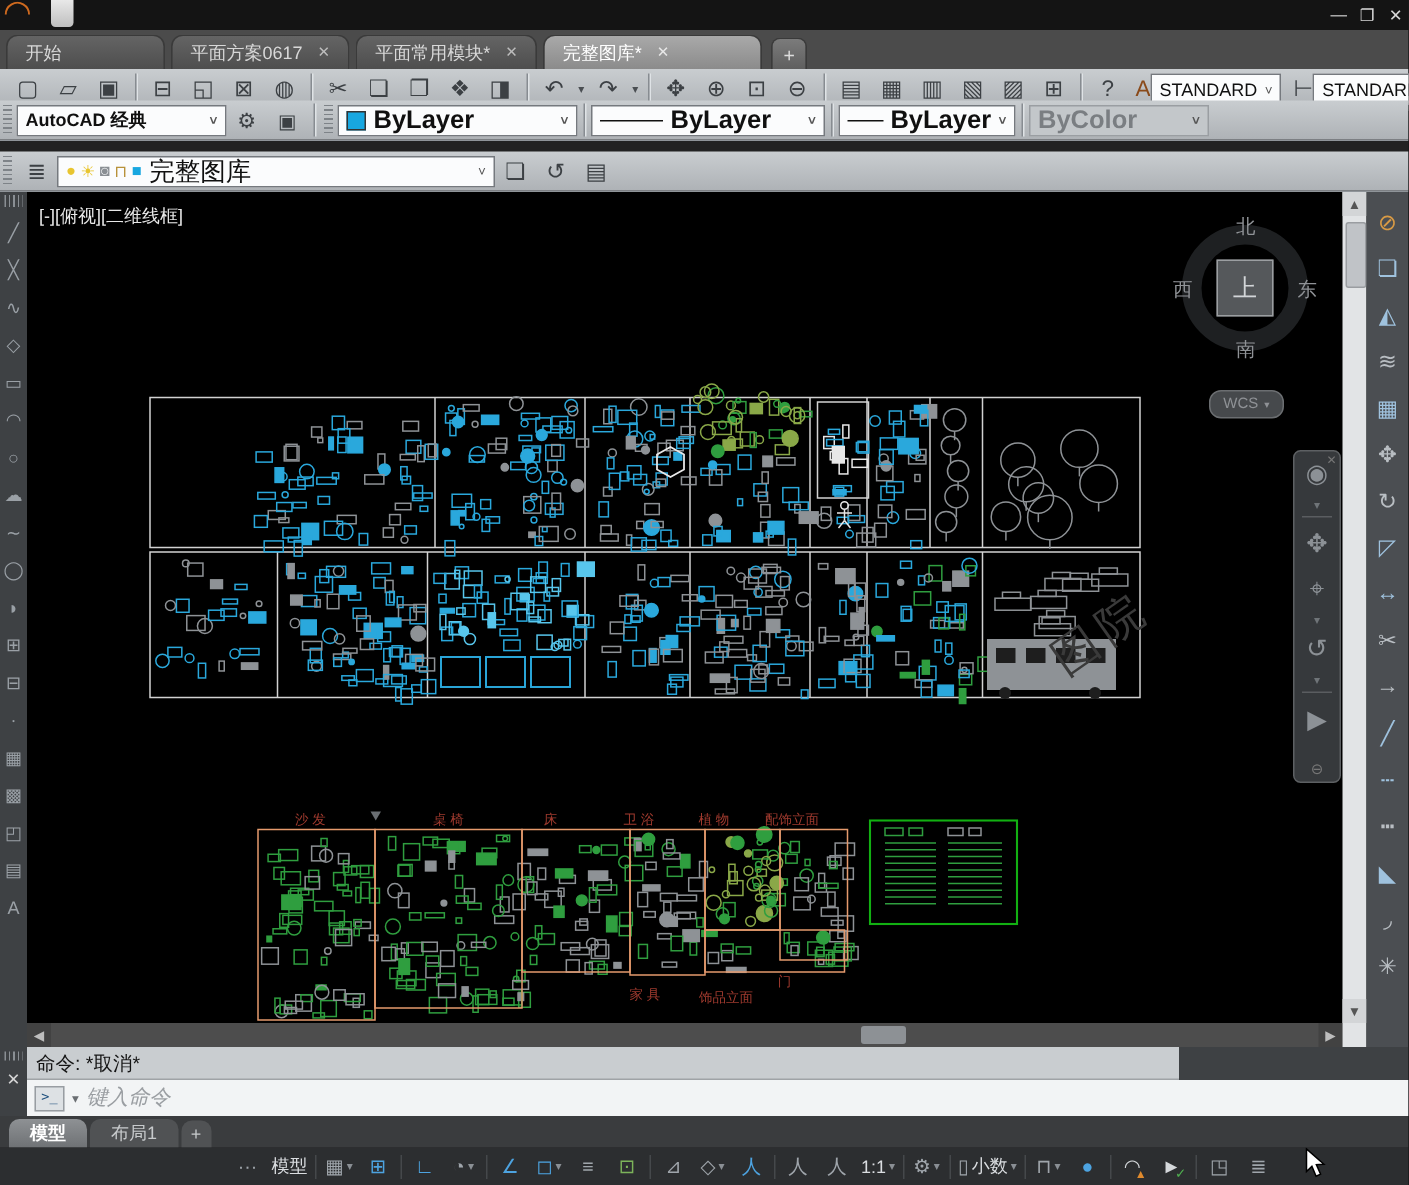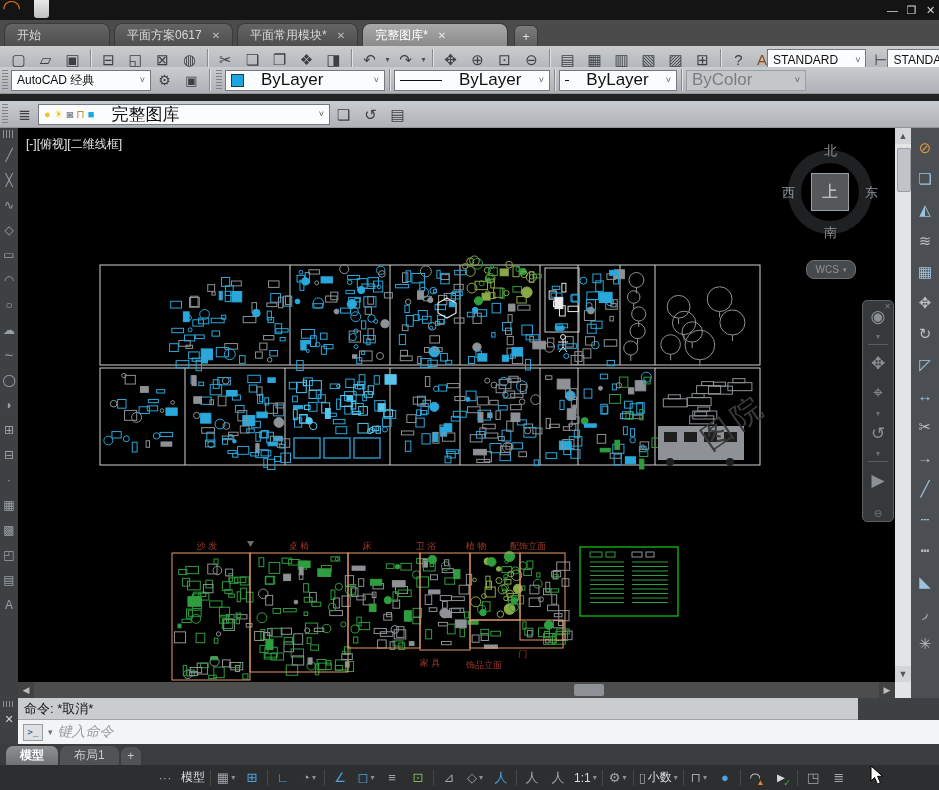--- a/index.html
+++ b/index.html
@@ -28,31 +28,31 @@
   .ftab.active{background:linear-gradient(#a9a9a9,#8b8b8b);color:#ffffff;min-width:120px;}
   .ftab .tclose{font-size:10px;color:#bdbdbd;}
   .ftab.active .tclose{color:#e8e8e8;}
   .ftab-add{width:22px;height:20px;margin-left:6px;border-radius:6px 6px 0 0;
             background:linear-gradient(#7b7b7b,#5f5f5f);color:#ddd;display:flex;
             align-items:center;justify-content:center;font-size:13px;border:1px solid #3a3a3a;border-bottom:none;}
   
   .tbrow{position:absolute;left:0;width:939px;display:flex;align-items:center;
          background:linear-gradient(#c9cdd0,#aeb2b6);border-bottom:1px solid #8f9499;}
   .tbrow1{top:46px;height:27px;}
-  .tbrow2{top:67px;height:26px;}
+  .tbrow2{top:67px;height:26px;font-weight:bold;}
   .tbrow3{top:101px;height:26px;}
   .grip{width:6px;height:20px;margin:0 3px 0 2px;
         background:repeating-linear-gradient(#7e8388 0 1px,transparent 1px 3px);
         background-size:3px 100%;background-repeat:repeat;}
   .tb-icon{width:27px;height:22px;display:flex;align-items:center;justify-content:center;
            color:#3c4click044;color:#3c4044;font-size:15px;line-height:1;}
   .tb-caret{width:9px;font-size:8px;color:#4a4e52;display:flex;align-items:center;justify-content:center;}
   .vsep{width:1px;height:22px;background:#878c91;box-shadow:1px 0 0 #dfe3e6;margin:0 4px;}
   .field{background:#fbfcfd;border:1px solid #75797e;height:19px;display:flex;align-items:center;
-         padding:0 5px;font-size:12px;color:#101010;gap:17px;}
+         padding:0 5px;font-size:12px;color:#101010;gap:5px;}
   .field .caret{margin-left:auto;color:#555;font-size:9px;}
   .field.disabled{background:#c3c7ca;color:#7a7e82;border-color:#9a9ea2;}
   .swatch{width:11px;height:11px;background:#18a7e0;border:1px solid #333;}
   .ltline{display:inline-block;width:42px;border-top:1.6px solid #111;}
   .ltline.thin{width:26px;border-top-width:1px;}
   .mini{font-size:17px;}
   
   .main{position:absolute;left:0;top:128px;width:939px;height:570px;background:#000;}
   .left-strip{position:absolute;left:0;top:0;width:18px;height:570px;background:#3e4144;
               display:flex;flex-direction:column;align-items:center;color:#9aa0a6;}
@@ -99,21 +99,21 @@
   .modbar{position:absolute;left:911px;top:0;width:28px;height:570px;background:#4b4e52;
           display:flex;flex-direction:column;align-items:center;padding-top:4px;box-sizing:border-box;}
   .mod-icon{height:31px;display:flex;align-items:center;justify-content:center;font-size:15px;width:28px;}
   
   .cmdarea{position:absolute;left:0;top:698px;width:939px;height:46px;background:#3e4144;}
   .cmd-strip{position:absolute;left:0;top:0;width:18px;height:46px;background:#3e4144;color:#d5d5d5;
              display:flex;flex-direction:column;align-items:center;}
   .cmd-strip .ls-grip{width:12px;height:6px;margin-top:3px;
         background:repeating-linear-gradient(90deg,#8a8f94 0 1px,transparent 1px 3px);}
   .cmd-x{font-size:11px;margin-top:6px;}
-  .cmd-history{position:absolute;left:18px;top:0;width:840px;height:22px;background:#c9cdd0;
+  .cmd-history{position:absolute;left:18px;top:0;width:768px;height:22px;background:#c9cdd0;
                color:#141414;font-size:13px;display:flex;align-items:center;padding-left:6px;
                box-sizing:border-box;border-bottom:1px solid #9fa3a6;}
   .cmd-input{position:absolute;left:18px;top:22px;width:921px;height:24px;background:#f2f4f5;
              display:flex;align-items:center;gap:5px;padding-left:5px;box-sizing:border-box;}
   .cmd-prompt{width:18px;height:15px;background:#dde1e4;border:1px solid #989da2;color:#1d4f7d;
               font-size:9px;display:flex;align-items:center;justify-content:center;font-family:"DejaVu Sans Mono",monospace;}
   .cmd-caret-btn{color:#6a6e72;font-size:9px;}
   .cmd-placeholder{color:#9a9ea2;font-size:14px;font-style:italic;}
   
   .laytabs{position:absolute;left:0;top:744px;width:939px;height:21px;background:#3a3c3e;

